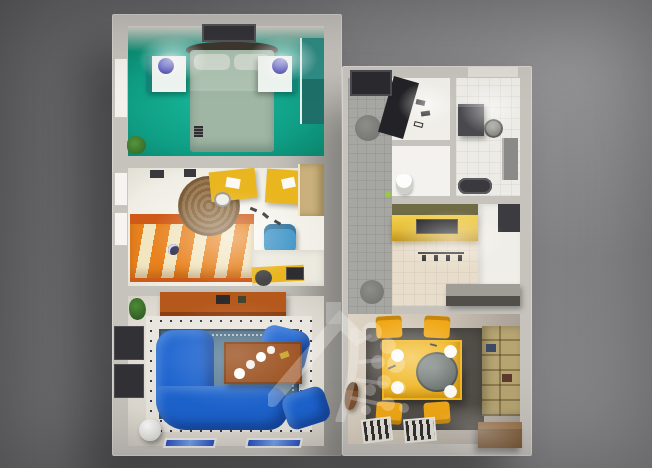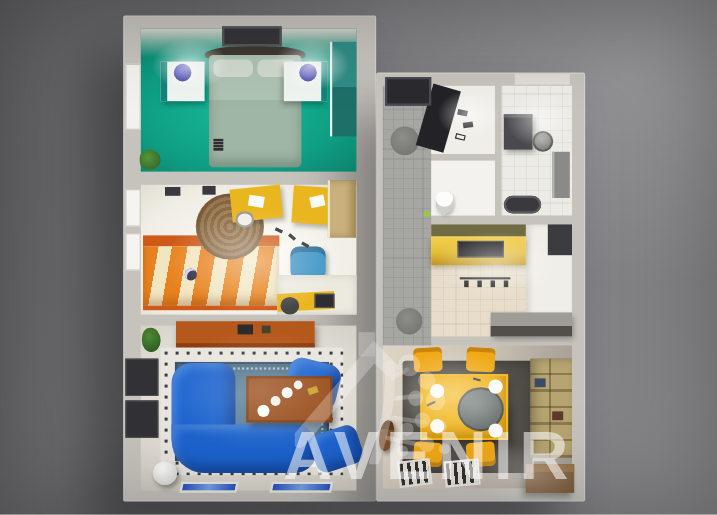--- a/index.html
+++ b/index.html
@@ -186,16 +186,15 @@
         <circle cx="110" cy="62" r="7"></circle>
           <circle cx="128" cy="64" r="9"></circle>
         <circle cx="116" cy="82" r="7"></circle>
           <circle cx="132" cy="88" r="6"></circle>
         <circle cx="102" cy="90" r="6"></circle>
           <circle cx="120" cy="104" r="7"></circle>
         <circle cx="136" cy="108" r="5"></circle>
           <circle cx="98" cy="110" r="5"></circle>
       </g>
     </svg>
-    <div class="brand" style="position:absolute;left:228px;top:384px;width:324px">AVENIR</div>
   </div>
 
 </div>
 
 </body></html>

